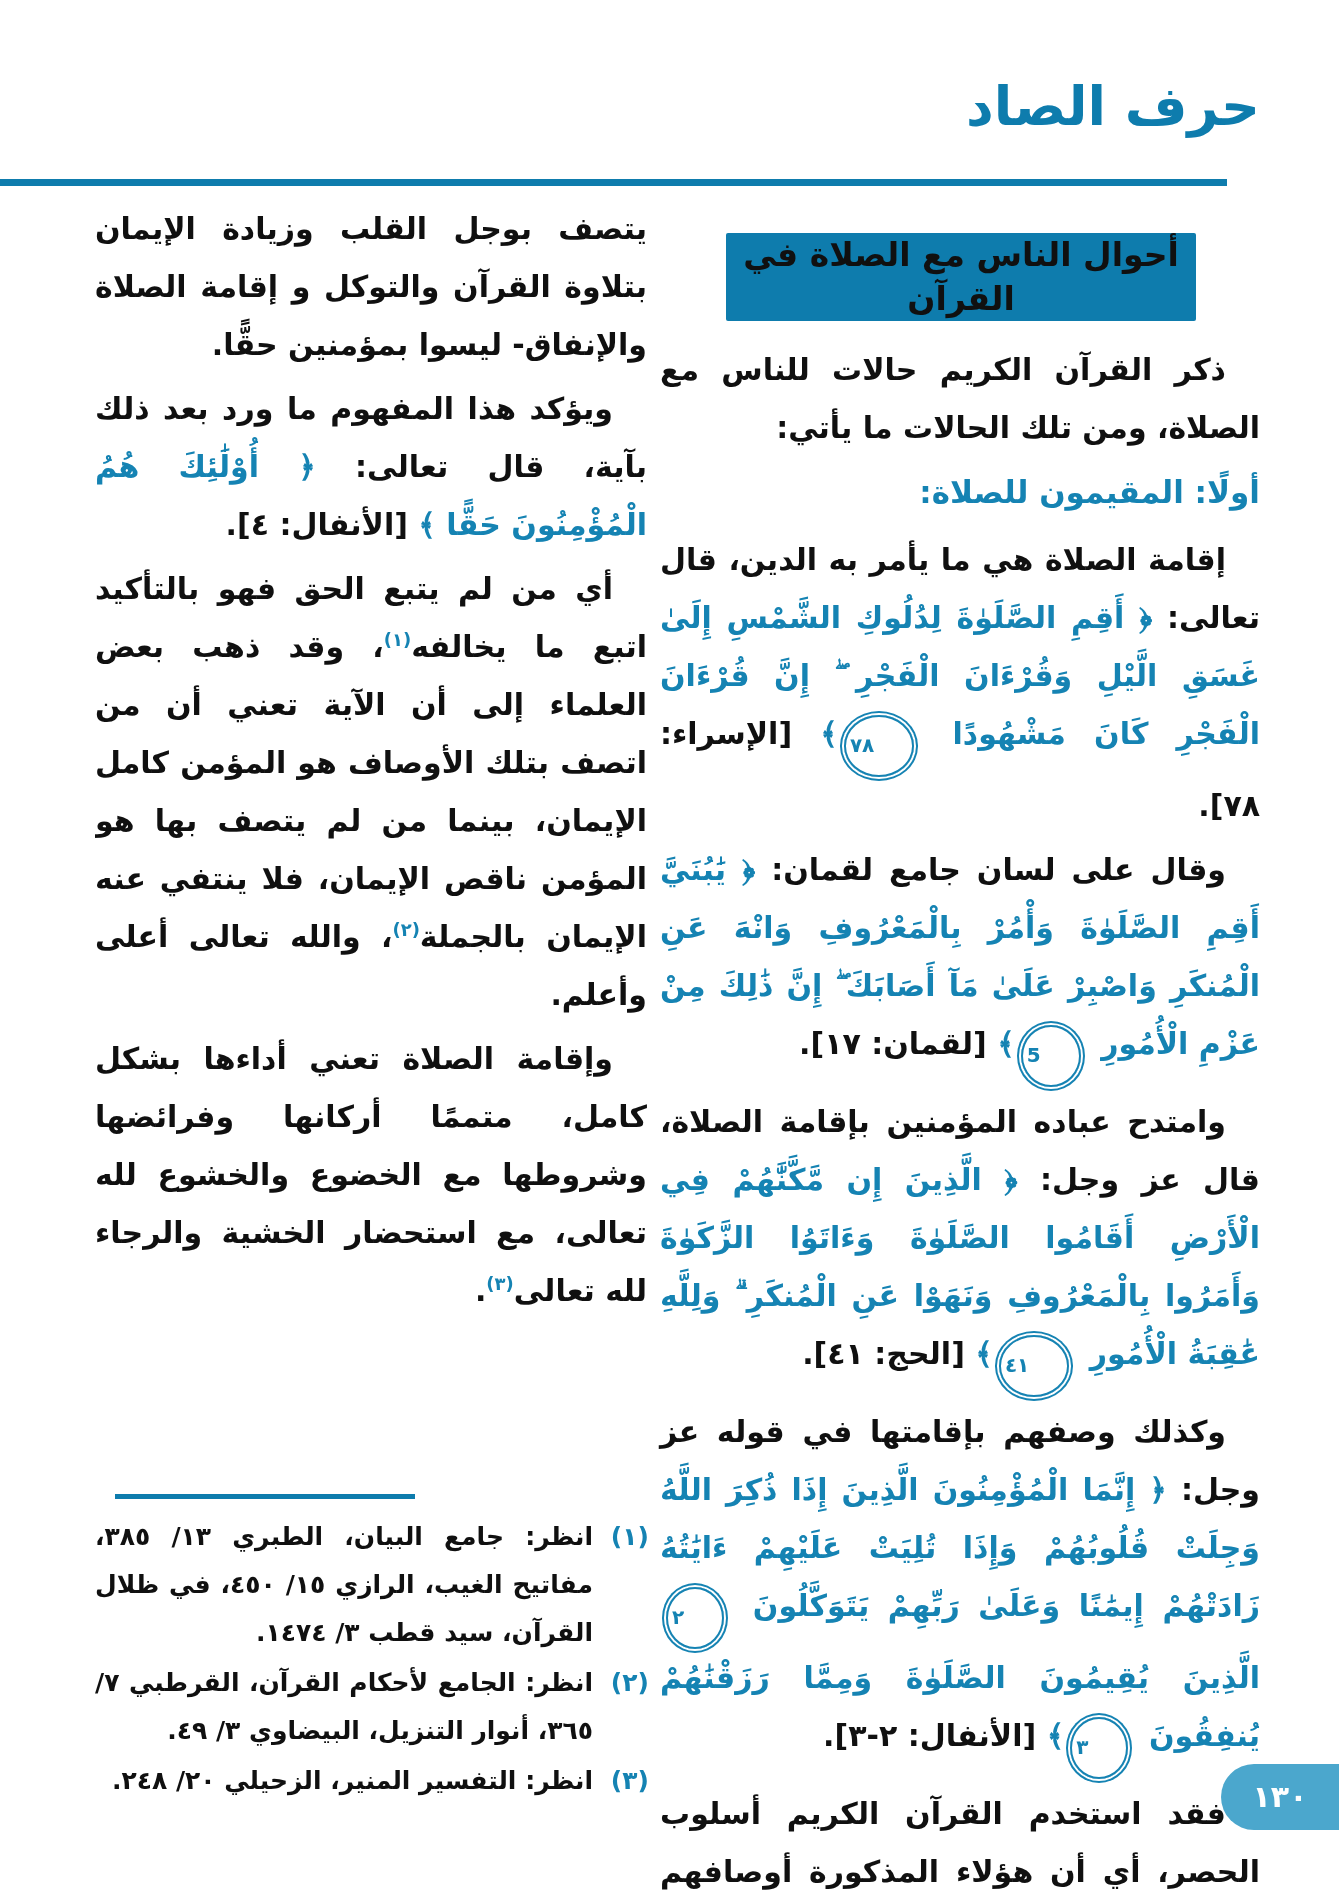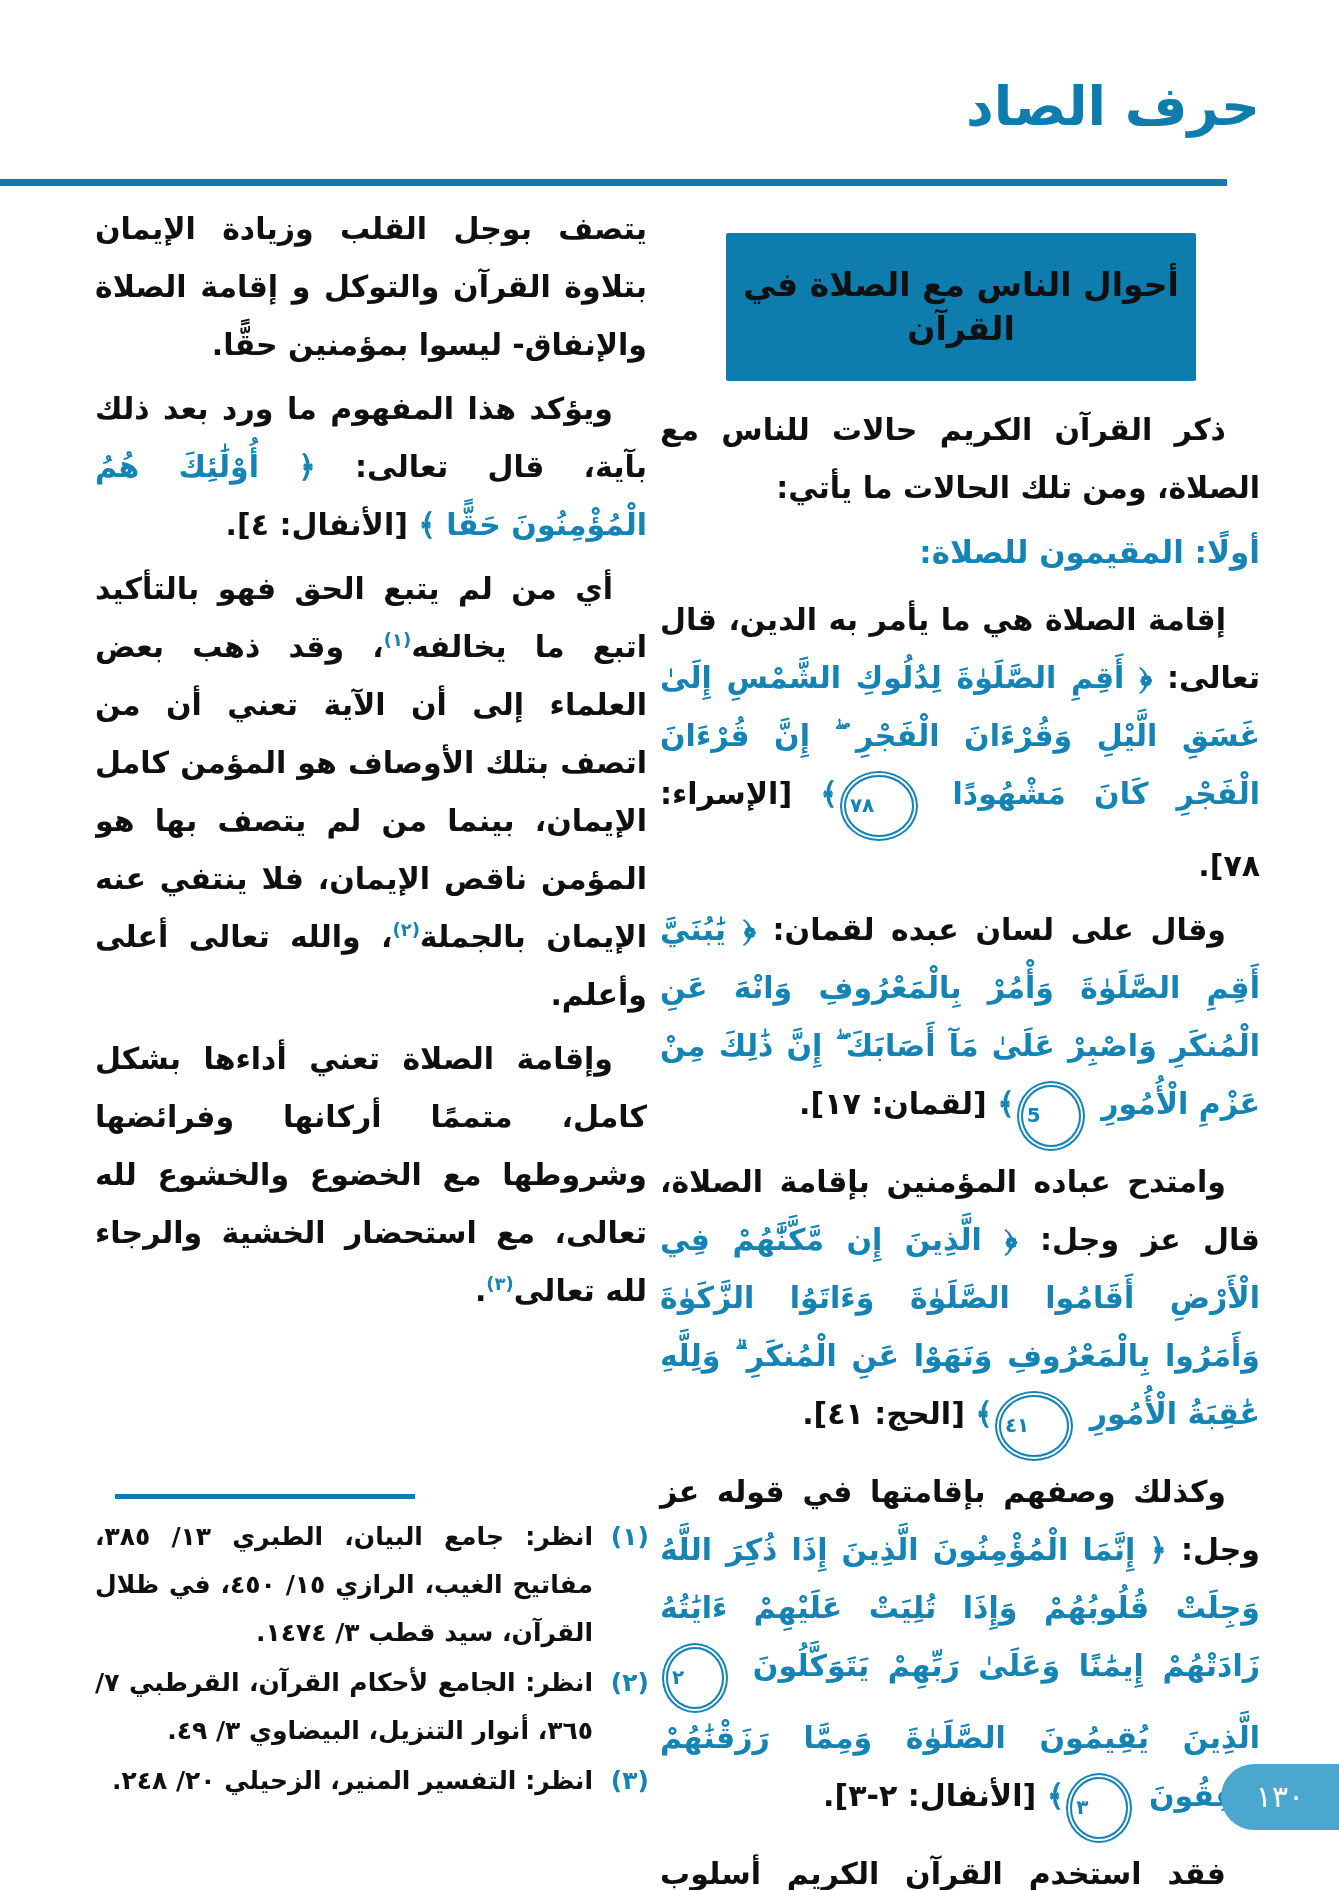--- a/index.html
+++ b/index.html
@@ -43,21 +43,21 @@
   .col-left{left:95px;width:552px;height:1292px;overflow:hidden;top:200px;}
   .para{margin:0 0 6px 0;text-indent:34px;}
   .para.no-indent{text-indent:0;}
   .section-box{
     margin:38px 64px 20px 66px;
     background:var(--teal);
     color:#fff;
     text-align:center;
     font-size:33px;font-weight:bold;
     line-height:44px;
-    padding:30px 6px;
+    padding:0 6px;
     border-radius:2px;
   }
   .subheading{
     color:var(--tealq);
     font-size:31px;font-weight:bold;
     margin:6px 0 10px 0;
     line-height:58px;
   }
   .run-b{color:var(--ink);}
   .run-q{color:var(--tealq);}
@@ -110,40 +110,40 @@
     line-height:1.15;
   }
   .logo-line1{font-size:29px;}
   .logo-line2{font-size:16px;margin-top:4px;}
   .page-badge{
     position:absolute;top:1764px;right:0;
     width:118px;height:66px;
     background:var(--badge);
     border-radius:33px 0 0 33px;
     color:#fff;
-    font-size:30px;font-weight:normal;
+    font-size:30px;font-weight:bold;
     text-align:center;
     line-height:66px;
   }
 </style>
 </head>
 <body>
 
 <div class="page">
 
   <div class="header-title">حرف الصاد</div>
 
   <div class="header-rule"></div>
 
   <div class="col col-right">
       <div class="section-box"><span class="run-b">أحوال الناس مع الصلاة في القرآن</span></div>
       <p class="para"><span class="run-b">ذكر القرآن الكريم حالات للناس مع الصلاة، ومن تلك الحالات ما يأتي:</span></p>
       <div class="subheading"><span class="run-q">أولًا: المقيمون للصلاة:</span></div>
       <p class="para"><span class="run-b">إقامة الصلاة هي ما يأمر به الدين، قال تعالى: </span><span class="run-q">﴿ أَقِمِ الصَّلَوٰةَ لِدُلُوكِ الشَّمْسِ إِلَىٰ غَسَقِ الَّيْلِ وَقُرْءَانَ الْفَجْرِ ۖ إِنَّ قُرْءَانَ الْفَجْرِ كَانَ مَشْهُودًا </span><span class="run-aya">٧٨</span><span class="run-q">﴾</span><span class="run-ref"> [الإسراء: ٧٨].</span></p>
-      <p class="para"><span class="run-b">وقال على لسان عبده لقمان: </span><span class="run-q">﴿ يَٰبُنَيَّ أَقِمِ الصَّلَوٰةَ وَأْمُرْ بِالْمَعْرُوفِ وَانْهَ عَنِ الْمُنكَرِ وَاصْبِرْ عَلَىٰ مَآ أَصَابَكَ ۖ إِنَّ ذَٰلِكَ مِنْ عَزْمِ الْأُمُورِ </span><span class="run-aya">5</span><span class="run-q">﴾</span><span class="run-ref"> [لقمان: ١٧].</span></p>
+      <p class="para"><span class="run-b">وقال على لسان جامع لقمان: </span><span class="run-q">﴿ يَٰبُنَيَّ أَقِمِ الصَّلَوٰةَ وَأْمُرْ بِالْمَعْرُوفِ وَانْهَ عَنِ الْمُنكَرِ وَاصْبِرْ عَلَىٰ مَآ أَصَابَكَ ۖ إِنَّ ذَٰلِكَ مِنْ عَزْمِ الْأُمُورِ </span><span class="run-aya">5</span><span class="run-q">﴾</span><span class="run-ref"> [لقمان: ١٧].</span></p>
       <p class="para"><span class="run-b">وامتدح عباده المؤمنين بإقامة الصلاة، قال عز وجل: </span><span class="run-q">﴿ الَّذِينَ إِن مَّكَّنَّٰهُمْ فِي الْأَرْضِ أَقَامُوا الصَّلَوٰةَ وَءَاتَوُا الزَّكَوٰةَ وَأَمَرُوا بِالْمَعْرُوفِ وَنَهَوْا عَنِ الْمُنكَرِ ۗ وَلِلَّهِ عَٰقِبَةُ الْأُمُورِ </span><span class="run-aya">٤١</span><span class="run-q">﴾</span><span class="run-ref"> [الحج: ٤١].</span></p>
       <p class="para"><span class="run-b">وكذلك وصفهم بإقامتها في قوله عز وجل: </span><span class="run-q">﴿ إِنَّمَا الْمُؤْمِنُونَ الَّذِينَ إِذَا ذُكِرَ اللَّهُ وَجِلَتْ قُلُوبُهُمْ وَإِذَا تُلِيَتْ عَلَيْهِمْ ءَايَٰتُهُ زَادَتْهُمْ إِيمَٰنًا وَعَلَىٰ رَبِّهِمْ يَتَوَكَّلُونَ </span><span class="run-aya">٢</span><span class="run-q"> الَّذِينَ يُقِيمُونَ الصَّلَوٰةَ وَمِمَّا رَزَقْنَٰهُمْ يُنفِقُونَ </span><span class="run-aya">٣</span><span class="run-q">﴾</span><span class="run-ref"> [الأنفال: ٢-٣].</span></p>
       <p class="para"><span class="run-b">فقد استخدم القرآن الكريم أسلوب الحصر، أي أن هؤلاء المذكورة أوصافهم هم المؤمنون بحق، وغيرهم -ممن لا</span></p>
     </div>
 
   <div class="col col-left">
       <p class="para no-indent"><span class="run-b">يتصف بوجل القلب وزيادة الإيمان بتلاوة القرآن والتوكل و إقامة الصلاة والإنفاق- ليسوا بمؤمنين حقًّا.</span></p>
       <p class="para"><span class="run-b">ويؤكد هذا المفهوم ما ورد بعد ذلك بآية، قال تعالى: </span><span class="run-q">﴿ أُوْلَٰئِكَ هُمُ الْمُؤْمِنُونَ حَقًّا ﴾</span><span class="run-ref"> [الأنفال: ٤].</span></p>
       <p class="para"><span class="run-b">أي من لم يتبع الحق فهو بالتأكيد اتبع ما يخالفه</span><span class="run-fn">(١)</span><span class="run-b">، وقد ذهب بعض العلماء إلى أن الآية تعني أن من اتصف بتلك الأوصاف هو المؤمن كامل الإيمان، بينما من لم يتصف بها هو المؤمن ناقص الإيمان، فلا ينتفي عنه الإيمان بالجملة</span><span class="run-fn">(٢)</span><span class="run-b">، والله تعالى أعلى وأعلم.</span></p>
       <p class="para"><span class="run-b">وإقامة الصلاة تعني أداءها بشكل كامل، متممًا أركانها وفرائضها وشروطها مع الخضوع والخشوع لله تعالى، مع استحضار الخشية والرجاء لله تعالى</span><span class="run-fn">(٣)</span><span class="run-b">.</span></p>

